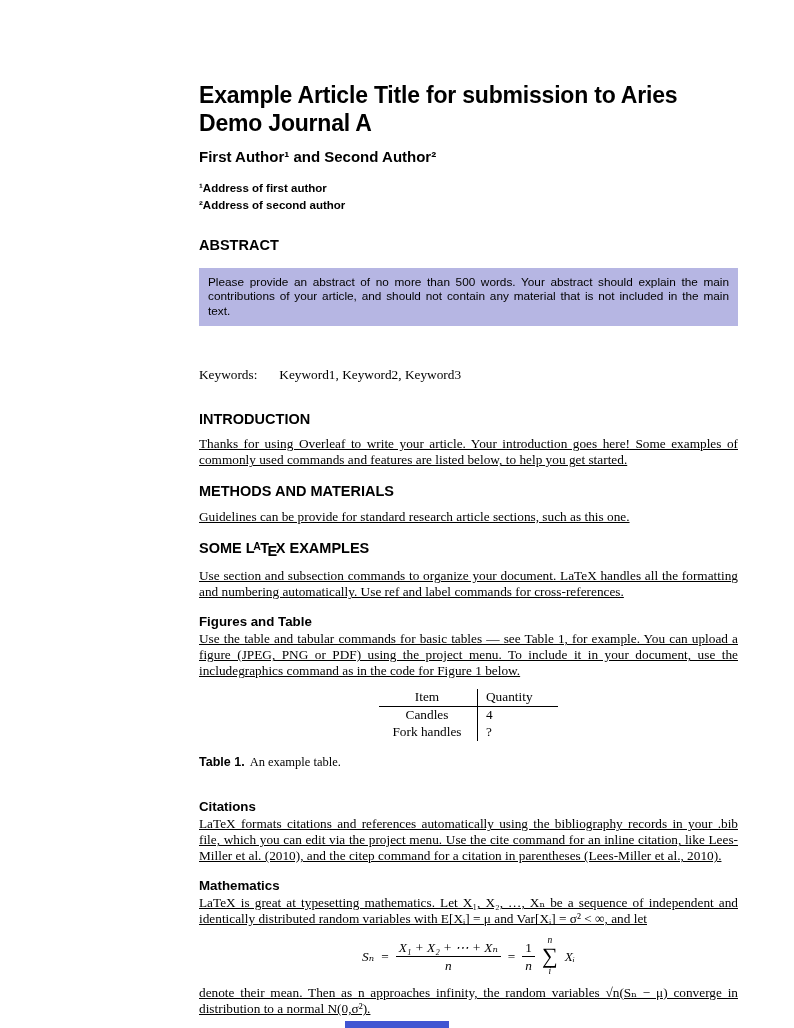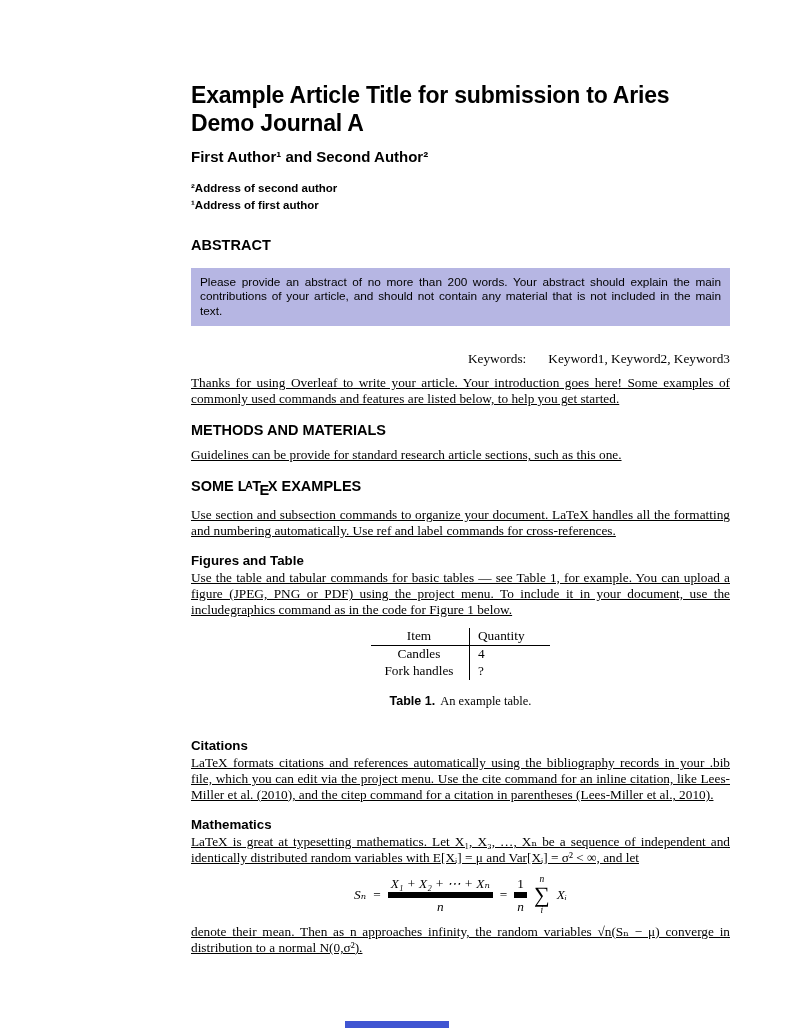--- a/index.html
+++ b/index.html
@@ -7,21 +7,21 @@
     position: relative;
     width: 794px;
     height: 1028px;
     background: #ffffff;
     overflow: hidden;
     font-family: "Liberation Serif", "DejaVu Serif", serif;
     color: #000;
   }
   .content {
     position: absolute;
-    left: 191px;
+    left: 199px;
     top: 0;
     width: 539px;
     padding-top: 81px;
   }
   .title {
     margin: 0;
     font: bold 23px/1.22 "Liberation Sans", "DejaVu Sans", sans-serif;
     letter-spacing: -0.2px;
   }
   .authors {
@@ -42,24 +42,23 @@
     margin-top: 13px;
     padding: 7px 9px 8px 9px;
     background: #b6b6e3;
   }
   .abstract-text {
     margin: 0;
     font: 11.8px/1.22 "Liberation Sans", "DejaVu Sans", sans-serif;
     text-align: justify;
   }
   .keywords {
-    margin-top: 25px;
+    margin-top: 41px;
     font-size: 13.3px;
     line-height: 16px;
-    text-align: right;
   }
   .kw-label { margin-right: 22px; }
   .body-text {
     margin: 8px 0 0 0;
     font-size: 13.3px;
     line-height: 16px;
     text-align: justify;
     text-decoration: underline;
   }
   .body-text.tight { margin-top: 1px; }
@@ -96,21 +95,20 @@
     border-right: 1px solid #000;
     text-align: center;
     min-width: 80px;
   }
   .example-table .col-qty {
     text-align: left;
     min-width: 62px;
   }
   .caption {
     margin: 14px 0 0 0;
-    text-align: center;
     font-size: 12.5px;
     line-height: 15px;
   }
   .cap-label {
     font-family: "Liberation Sans", "DejaVu Sans", sans-serif;
     font-weight: bold;
     margin-right: 5px;
   }
   
   .equation {
@@ -122,21 +120,21 @@
     font-size: 13.3px;
     min-height: 40px;
   }
   .math-var { font-style: italic; }
   .frac {
     display: inline-flex;
     flex-direction: column;
     align-items: center;
     line-height: 1.15;
   }
-  .frac-num { border-bottom: 6px solid #000000; padding: 0 3px 1px 3px; }
+  .frac-num { border-bottom: 1px solid #000000; padding: 0 3px 1px 3px; }
   .frac-den { padding-top: 1px; }
   .bigsum {
     display: inline-flex;
     flex-direction: column;
     align-items: center;
     line-height: 1;
   }
   .sum-sym { font-size: 22px; line-height: 0.95; font-style: normal; }
   .sum-upper, .sum-lower { font-size: 9.5px; line-height: 1.05; }
   .bottom-strip {
@@ -152,34 +150,35 @@
 <body>
 
 <div class="page">
   <div class="content">
 
     <h1 class="title">Example Article Title for submission to Aries Demo Journal A</h1>
 
     <div class="authors">First Author¹ and Second Author²</div>
 
     <div class="affiliations">
+      <div class="affil">¹Address of first author</div>
       <div class="affil">²Address of second author</div>
-      <div class="affil">¹Address of first author</div>
     </div>
 
     <h2 class="sec abstract-h">ABSTRACT</h2>
 
     <div class="abstract-box" style="background-color: rgb(182, 182, 227);">
-      <p class="abstract-text">Please provide an abstract of no more than 200 words. Your abstract should explain the main contributions of your article, and should not contain any material that is not included in the main text.</p>
+      <p class="abstract-text">Please provide an abstract of no more than 500 words. Your abstract should explain the main contributions of your article, and should not contain any material that is not included in the main text.</p>
     </div>
 
     <div class="keywords">
       <span class="kw-label">Keywords:</span><span class="kw-value">Keyword1, Keyword2, Keyword3</span>
     </div>
 
+    <h2 class="sec intro-h">INTRODUCTION</h2>
     <p class="body-text">Thanks for using Overleaf to write your article. Your introduction goes here! Some examples of commonly used commands and features are listed below, to help you get started.</p>
 
     <h2 class="sec">METHODS AND MATERIALS</h2>
     <p class="body-text">Guidelines can be provide for standard research article sections, such as this one.</p>
 
     <h2 class="sec"><span>SOME L</span><span class="lx-a">A</span><span>T</span><span class="lx-e">E</span><span>X</span><span> EXAMPLES</span></h2>
     <p class="body-text">Use section and subsection commands to organize your document. LaTeX handles all the formatting and numbering automatically. Use ref and label commands for cross-references.</p>
 
     <h3 class="subsec">Figures and Table</h3>
     <p class="body-text tight">Use the table and tabular commands for basic tables — see Table 1, for example. You can upload a figure (JPEG, PNG or PDF) using the project menu. To include it in your document, use the includegraphics command as in the code for Figure 1 below.</p>

